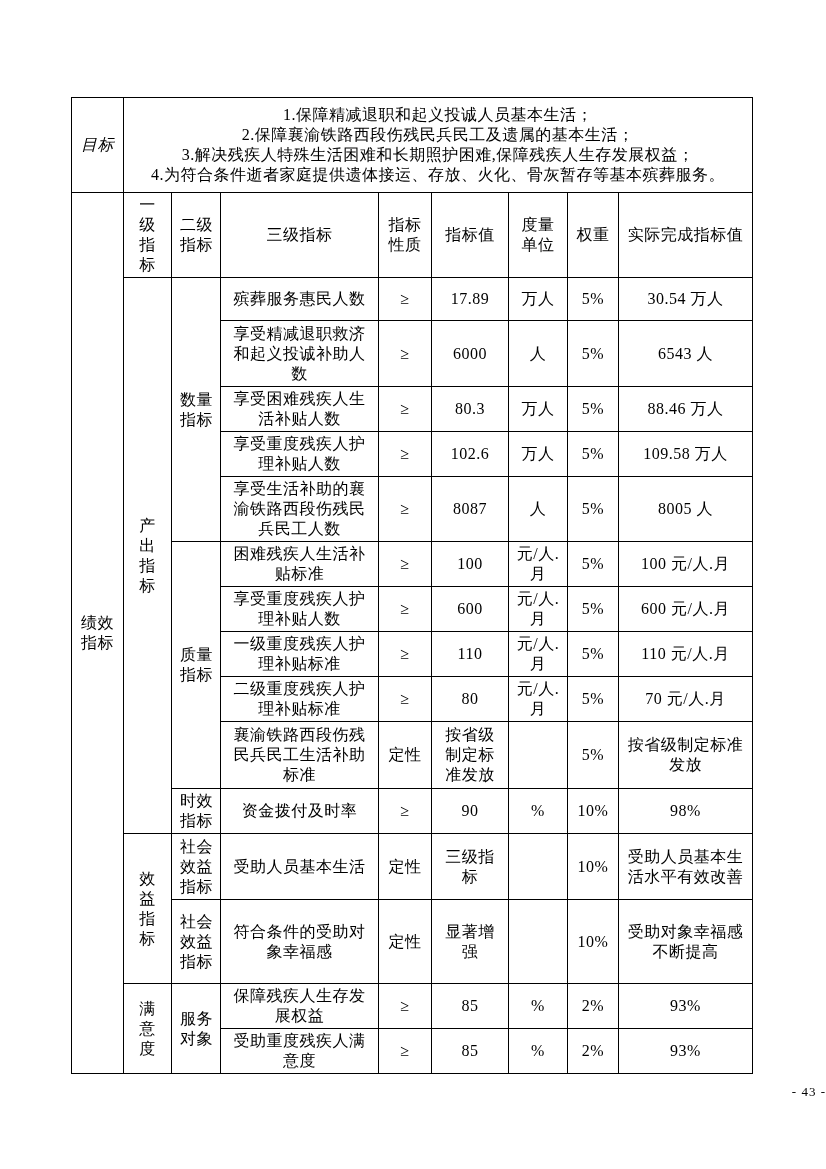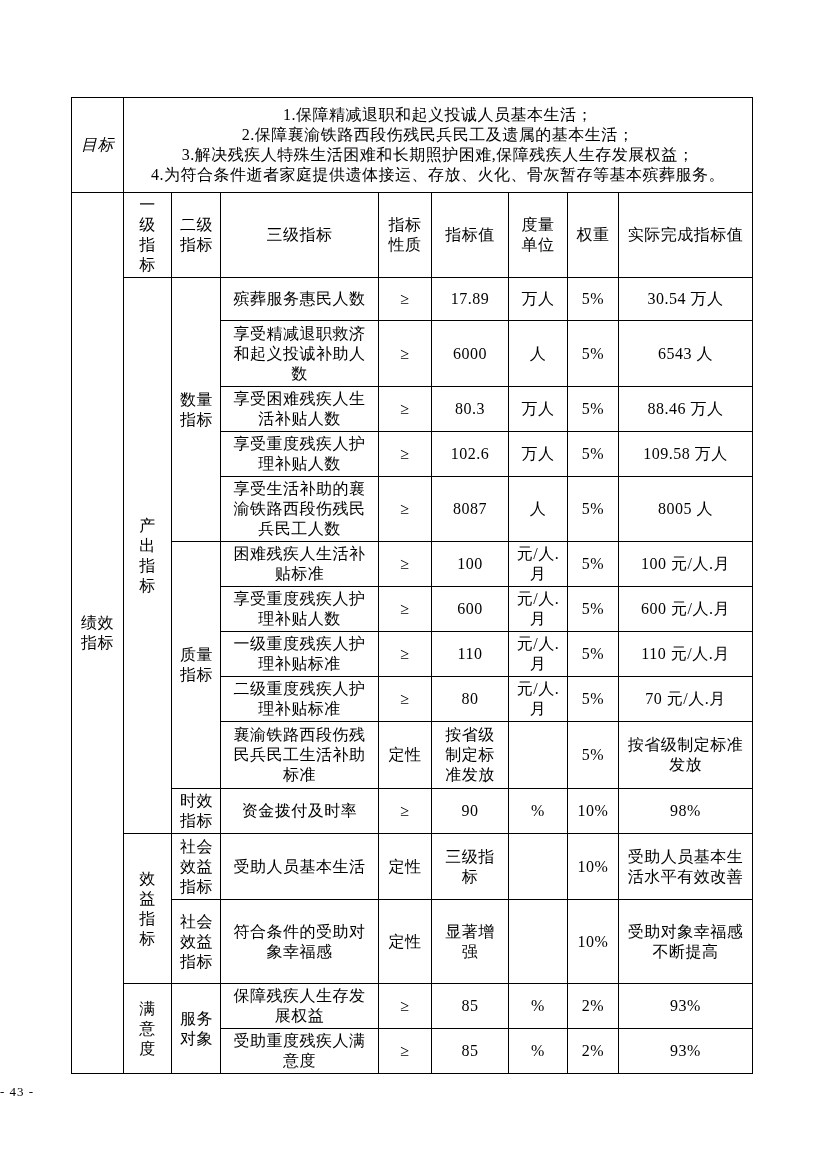--- a/index.html
+++ b/index.html
@@ -18,21 +18,21 @@
     letter-spacing:0.5px; word-break:break-all; overflow:hidden;
   }
   td.goal-label { vertical-align:top; padding-top:7px;font-style:italic; }
   td.goal-body { text-align:left; vertical-align:top; padding:5px 4px 4px 7px; line-height:21px; letter-spacing:0.3px; }
   td.ind { text-align:left; padding-left:7px; padding-right:5px; }
   .w1 { display:inline-block; width:1.25em; text-align:center; }
   .w2 { display:inline-block; width:2.45em; }
   .w3 { display:inline-block; width:3.6em; text-align:center; }
   .footer {
     position:absolute; top:1084px; left:0; width:100%;
-    text-align:left; font-size:13px; letter-spacing:1px;
+    text-align:right; font-size:13px; letter-spacing:1px;
   }
 </style>
 </head>
 <body>
 
 <div class="doc">
   <table class="perf">
     <colgroup>
       <col style="width:52px">
         <col style="width:48px">

